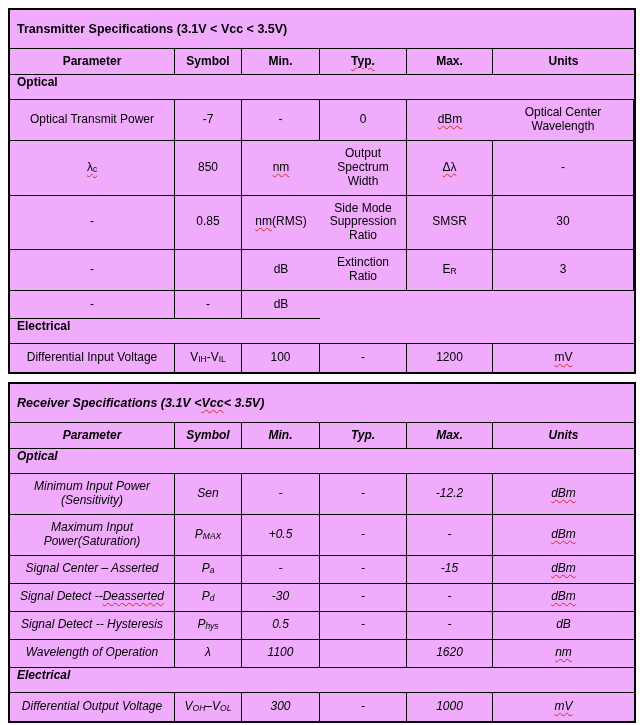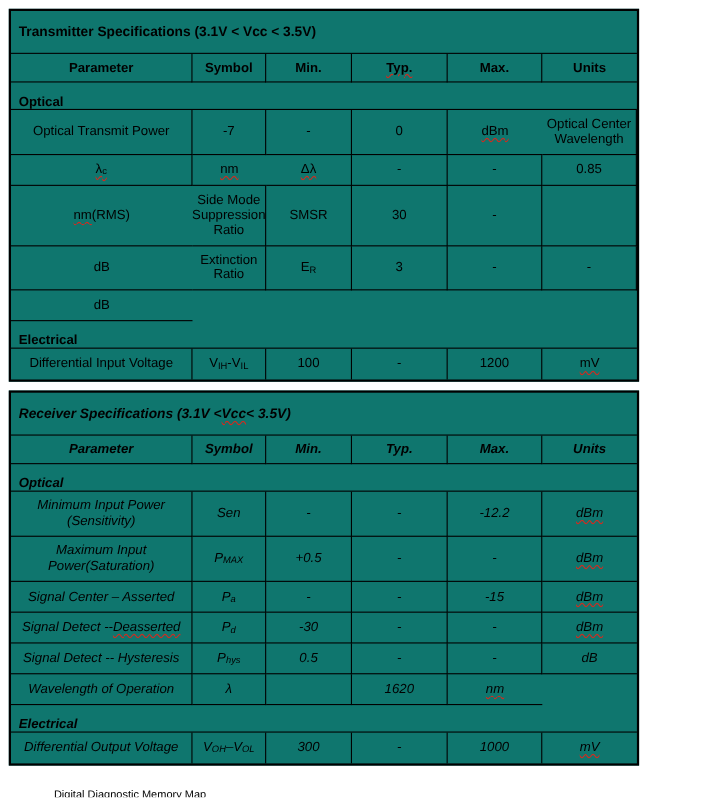--- a/index.html
+++ b/index.html
@@ -14,47 +14,47 @@
   }
   .page {
     position: relative;
     width: 640px;
     height: 725px;
     background: #ffffff;
     overflow: hidden;
   }
   .spec-table {
     margin-left: 8px;
-    width: 573px;
+    width: 628px;
     border: 2px solid #000000;
     box-sizing: border-box;
     display: grid;
     grid-template-columns: 165px 67px 78px 87px 86px 1fr;
-    background: #0f766e;
+    background: #f0abfc;
   }
   .spec-table.first { margin-top: 8px; }
   .spec-table.second { margin-top: 8px; font-style: italic; }
 
   .t-title {
     grid-column: 1 / -1;
     border-bottom: 1px solid #000000;
     min-height: 39px;
     display: flex;
     align-items: center;
     padding: 0 6px 0 7px;
     font-size: 12.5px;
     font-weight: bold;
     box-sizing: border-box;
   }
   .t-section {
     grid-column: 1 / -1;
     border-bottom: 1px solid #000000;
     min-height: 25px;
     display: flex;
-    align-items: flex-end;
+    align-items: flex-start;
     padding: 0 6px 0 7px;
     font-size: 12px;
     font-weight: bold;
     box-sizing: border-box;
   }
   .t-cell {
     border-bottom: 1px solid #000000;
     border-right: 1px solid #000000;
     display: flex;
     align-items: center;
@@ -134,22 +134,28 @@
       <div class="t-cell last-col">
         <span class="sq">dBm</span>
       </div>
       <div class="t-cell">
         <span>Optical Center Wavelength</span>
       </div>
       <div class="t-cell">
         <span class="sq">λ</span>
         <span class="subscript sq">c</span>
       </div>
+      <div class="t-cell">
+        <span>850</span>
+      </div>
       <div class="t-cell last-col">
         <span class="sq">nm</span>
+      </div>
+      <div class="t-cell">
+        <span>Output Spectrum Width</span>
       </div>
       <div class="t-cell">
         <span class="sq">Δλ</span>
       </div>
       <div class="t-cell">
         <span>-</span>
       </div>
       <div class="t-cell">
         <span>-</span>
       </div>
@@ -345,20 +351,23 @@
       <div class="t-cell last-col">
         <span>dB</span>
       </div>
       <div class="t-cell">
         <span>Wavelength of Operation</span>
       </div>
       <div class="t-cell">
         <span>λ</span>
       </div>
       <div class="t-cell">
+        <span>1100</span>
+      </div>
+      <div class="t-cell">
         <span></span>
       </div>
       <div class="t-cell">
         <span>1620</span>
       </div>
       <div class="t-cell last-col">
         <span class="sq">nm</span>
       </div>
       <div class="t-section">
         <span>Electrical</span>

